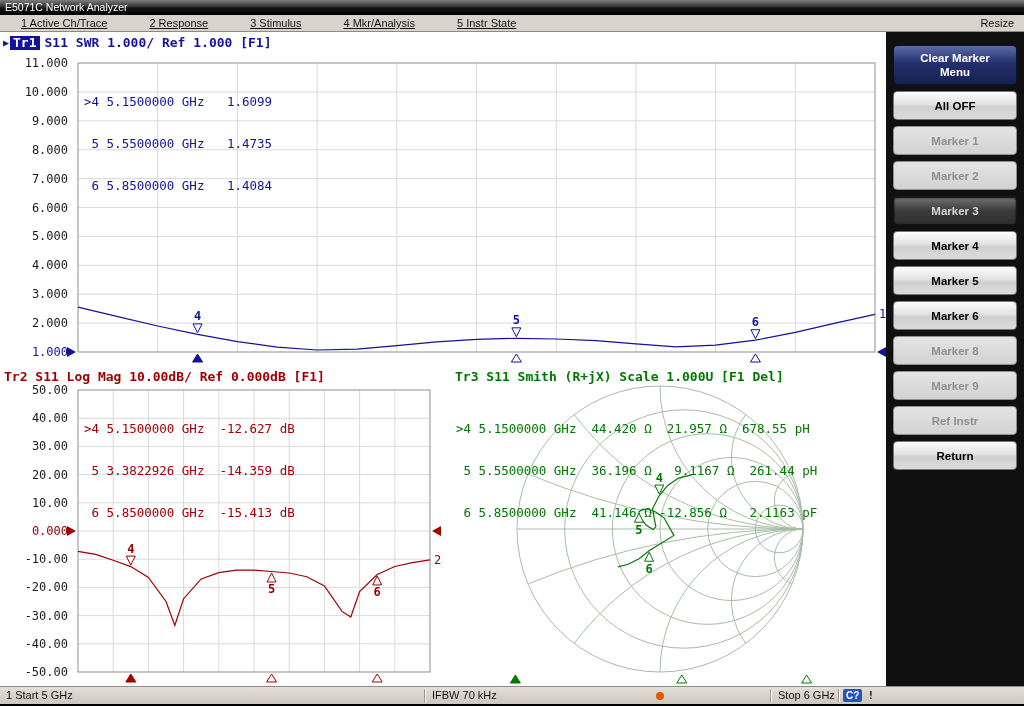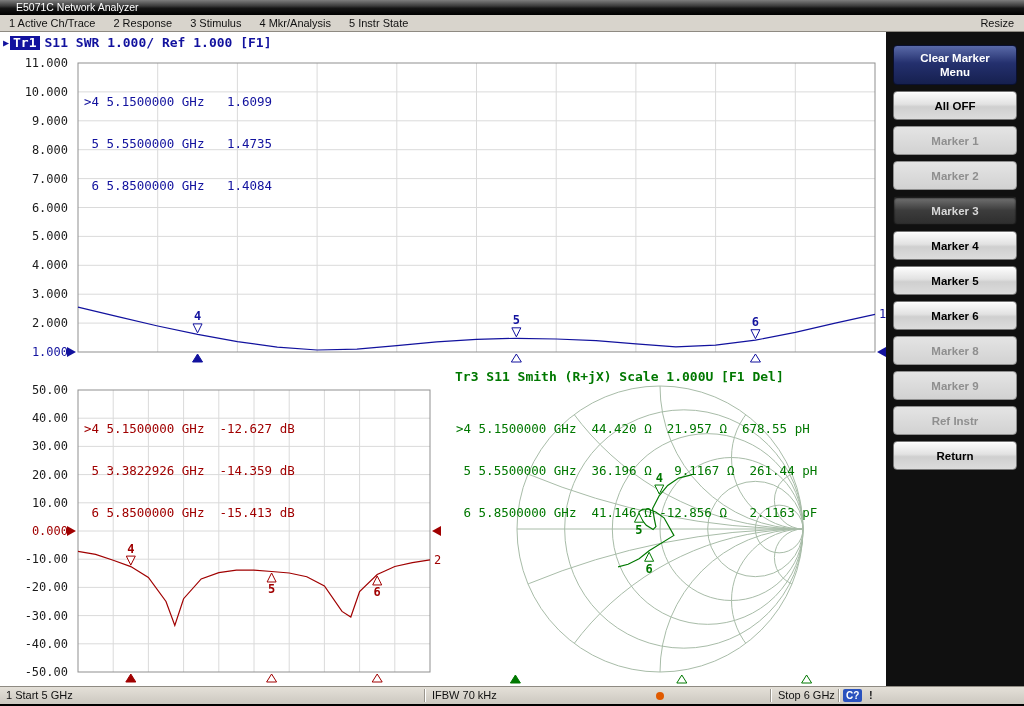--- a/index.html
+++ b/index.html
@@ -1,26 +1,26 @@
 <!DOCTYPE html>
 <html><head>
 <meta charset="utf-8">
 <style>
   html,body{margin:0;padding:0;background:#333;}
   .screen{position:relative;width:1024px;height:706px;background:#000;overflow:hidden;
           font-family:"Liberation Sans",sans-serif;-webkit-font-smoothing:none;}
   
   .titlebar{position:absolute;left:0;top:0;width:1024px;height:15px;
             background:linear-gradient(180deg,#7d7d7d 0%,#3a3a3a 40%,#151515 55%,#000 100%);
-            color:#fff;font-size:10.5px;line-height:15px;padding-left:16px;box-sizing:border-box;}
+            color:#fff;font-size:10.5px;line-height:15px;padding-left:5px;box-sizing:border-box;}
   
   .menubar{position:absolute;left:0;top:15px;width:1024px;height:17px;background:#d8d4cc;
            border-bottom:1px solid #8e8a82;display:flex;align-items:center;font-size:11px;color:#111;box-sizing:border-box;}
   .menu-items{display:flex;}
-  .menu-item{padding:0 9px;line-height:16px;white-space:nowrap;}
+  .menu-item{padding:0 21px;line-height:16px;white-space:nowrap;text-decoration:underline;}
   .menu-resize{margin-left:auto;padding-right:10px;}
   
   .main{position:absolute;left:0;top:32px;width:886px;height:654px;background:#fff;overflow:hidden;}
   #plot-svg{position:absolute;left:0;top:0;}
   .mono{font-family:"DejaVu Sans Mono",monospace;}
   .tr-header{position:absolute;display:flex;align-items:center;height:15px;
              font:bold 13px "DejaVu Sans Mono",monospace;white-space:pre;}
   .tr-arrow{font-size:10px;margin-right:1px;}
   .tr-badge{color:#fff;padding:0 3px;line-height:14px;}
   .tr-title{margin-left:5px;}
@@ -205,20 +205,23 @@
       <span class="tr-badge" style="background: rgb(18, 18, 158);">Tr1</span>
       <span class="tr-title" style="color: rgb(18, 18, 158);">S11 SWR 1.000/ Ref 1.000 [F1]</span>
     </div>
 
     <div class="readout" style="left: 84px; top: 35px; color: rgb(18, 18, 158);">
       <div>&gt;4 5.1500000 GHz   1.6099</div>
       <div> 5 5.5500000 GHz   1.4735</div>
       <div> 6 5.8500000 GHz   1.4084</div>
     </div>
 
+    <div class="tr-header" style="left:4px;top:337px">
+      <span class="tr-title" style="margin-left: 0px; color: rgb(160, 0, 0);">Tr2 S11 Log Mag 10.00dB/ Ref 0.000dB [F1]</span>
+    </div>
 
     <div class="tr-header" style="left:455px;top:337px">
       <span class="tr-title" style="margin-left: 0px; color: rgb(0, 120, 0);">Tr3 S11 Smith (R+jX) Scale 1.000U [F1 Del]</span>
     </div>
 
     <div class="readout" style="left: 84px; top: 362px; color: rgb(160, 0, 0); text-align: right;">
       <div>&gt;4 5.1500000 GHz  -12.627 dB</div>
       <div> 5 3.3822926 GHz  -14.359 dB</div>
       <div> 6 5.8500000 GHz  -15.413 dB</div>
     </div>

